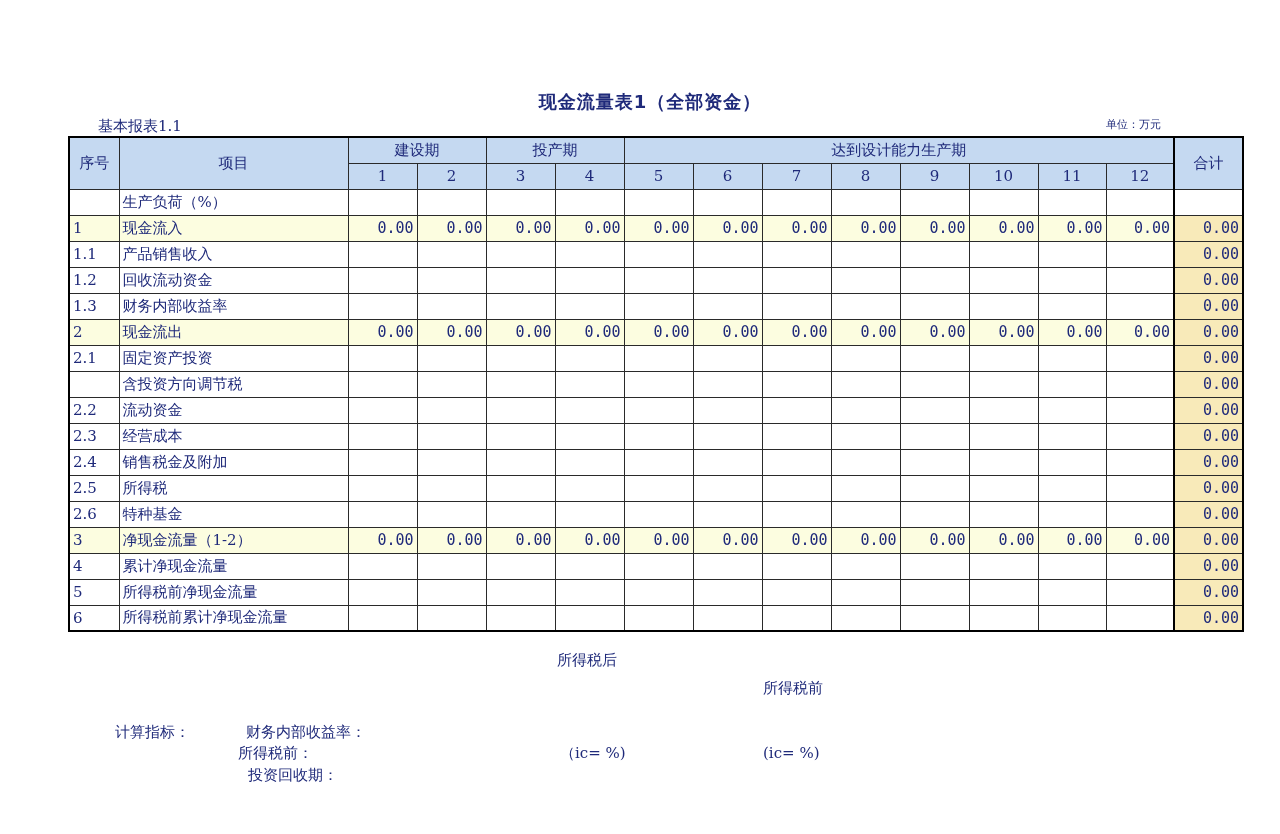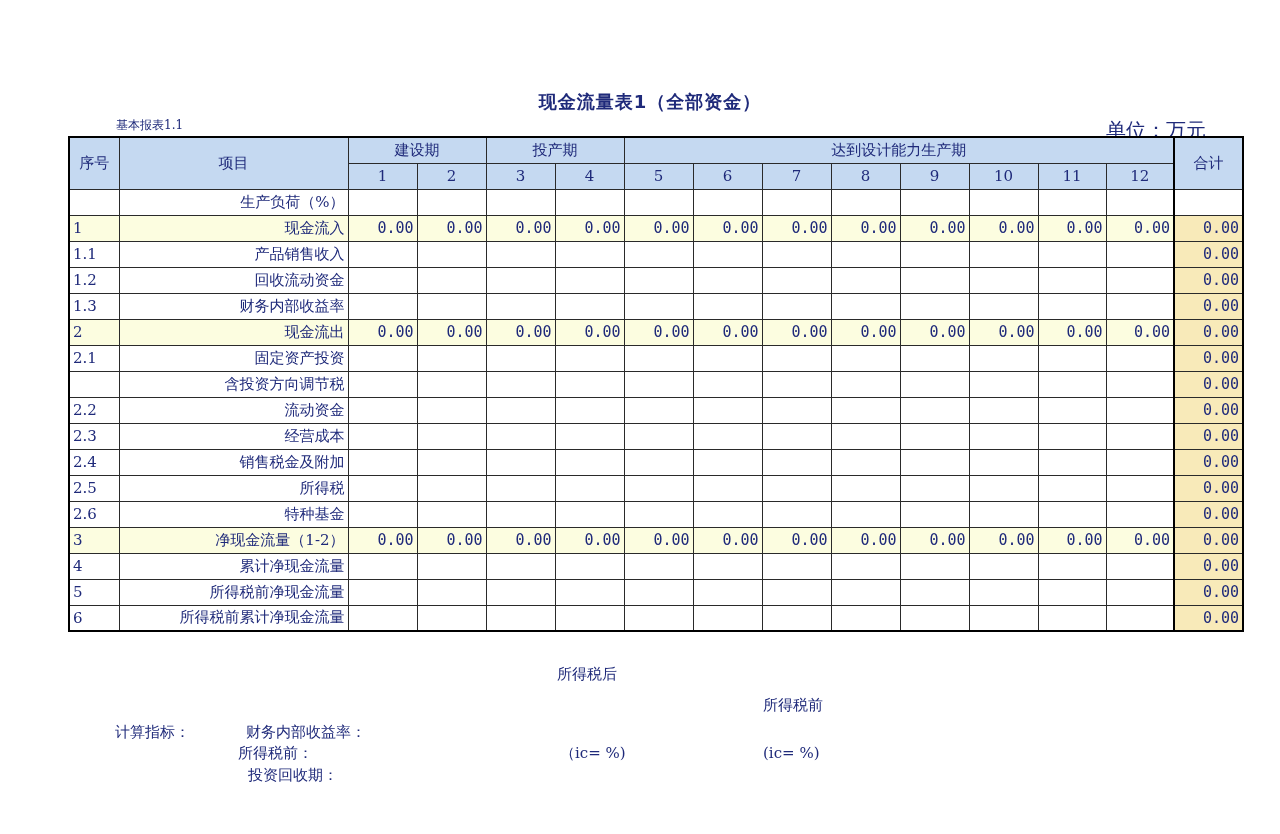--- a/index.html
+++ b/index.html
@@ -1,31 +1,31 @@
 <!DOCTYPE html>
 <html><head>
 <meta charset="utf-8">
 <style>
   html, body { margin: 0; padding: 0; background: #ffffff; }
   body { width: 1280px; height: 834px; position: relative; overflow: hidden;
          font-family: "DejaVu Serif", "Liberation Serif", serif; color: #1f2a7a; }
   .title { position: absolute; left: 0; width: 1300px; top: 90px; text-align: center;
            font-family: "DejaVu Sans", sans-serif; font-weight: bold; font-size: 18px;
            color: #1f2a7a; letter-spacing: 1px; }
-  .subtitle { position: absolute; left: 116px; top: 117px; font-size: 12px; color: #1f2a7a; }
-  .unit { position: absolute; left: 1106px; top: 117px; font-size: 20px; color: #1f2a7a; }
+  .subtitle { position: absolute; left: 98px; top: 117px; font-size: 15px; color: #1f2a7a; }
+  .unit { position: absolute; left: 1106px; top: 117px; font-size: 11px; color: #1f2a7a; }
   table.cf { position: absolute; left: 68px; top: 136px; border-collapse: collapse;
              border: 2px solid #000; table-layout: fixed; }
   table.cf td, table.cf th { border: 1px solid #2a2a2a; height: 26px; padding: 0 3px;
              font-size: 15px; font-weight: normal; color: #1f2a7a; white-space: nowrap;
              overflow: hidden; box-sizing: border-box; }
   table.cf th { background: #c5d9f1; text-align: center; }
   td.num { text-align: right; font-family: "DejaVu Sans Mono", "Liberation Mono", monospace; font-size: 15px; }
   td.seq { text-align: left; padding-left: 2px; }
-  td.item { text-align: right; padding-left: 4px; }
+  td.item { text-align: left; padding-left: 4px; }
   tr.hl td { background: #fcfde0; }
   td.total { background: #f8eab9 !important; text-align: right;
              font-family: "DejaVu Sans Mono", "Liberation Mono", monospace; }
   .th-total { border-left: 2px solid #000 !important; }
   td.total { border-left: 2px solid #000 !important; }
   .lbl { position: absolute; font-size: 15px; color: #1f2a7a; white-space: nowrap; }
 </style>
 </head>
 <body>
 
@@ -361,21 +361,21 @@
         <td class="num"></td>
         <td class="num"></td>
         <td class="num"></td>
         <td class="num"></td>
         <td class="num"></td>
         <td class="total">0.00</td>
       </tr>
     </tbody>
 </table>
 
-<div class="lbl" style="left:557px; top:665px;font-family:Liberation Mono, monospace;">所得税后</div>
-<div class="lbl" style="left:763px; top:679px;margin-top:17px;">所得税前</div>
+<div class="lbl" style="left:557px; top:651px;font-family:Liberation Mono, monospace;">所得税后</div>
+<div class="lbl" style="left:763px; top:679px;">所得税前</div>
 
 <div class="lbl" style="left:115px; top:723px;">计算指标：</div>
 <div class="lbl" style="left:203px; top:723px;margin-left:43px;">财务内部收益率：</div>
 <div class="lbl" style="left:238px; top:744px;">所得税前：</div>
 <div class="lbl" style="left:248px; top:766px;">投资回收期：</div>
 <div class="lbl" style="left:560px; top:744px;">（ic=  %)</div>
 <div class="lbl" style="left:763px; top:744px;">(ic=  %)</div>
 
 </body></html>

